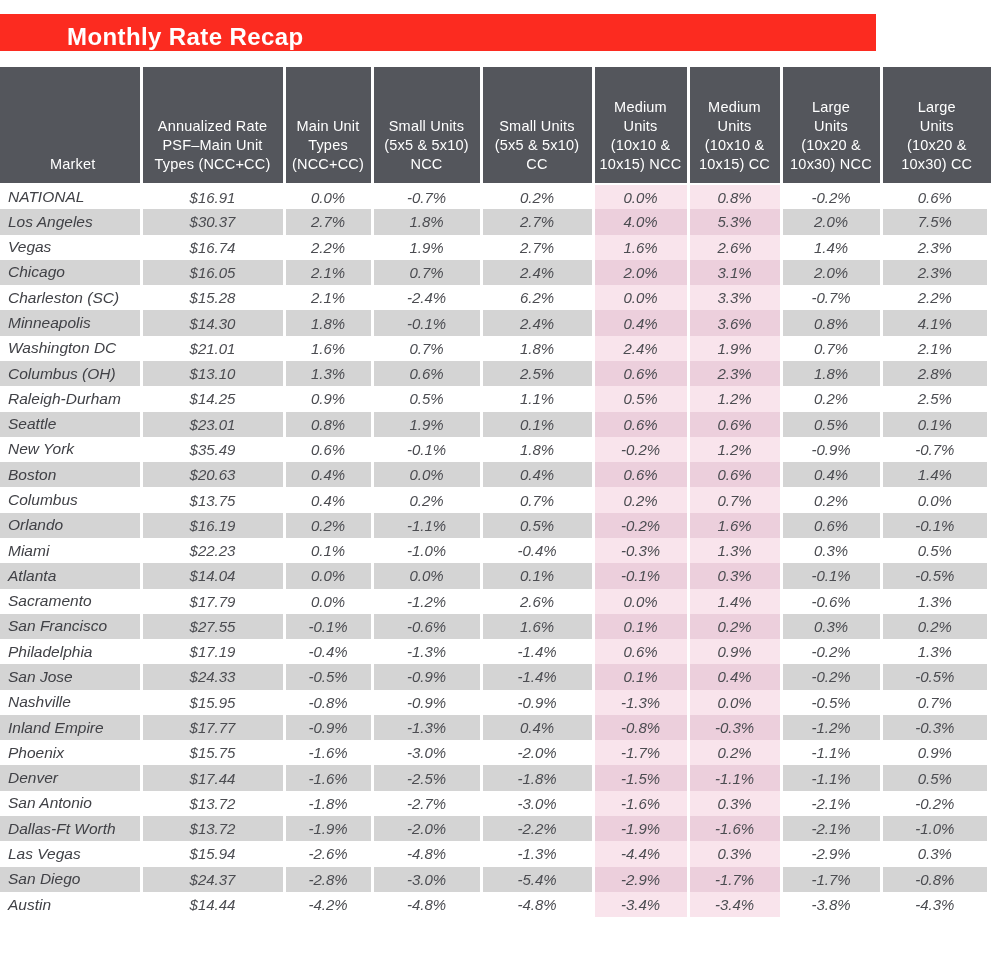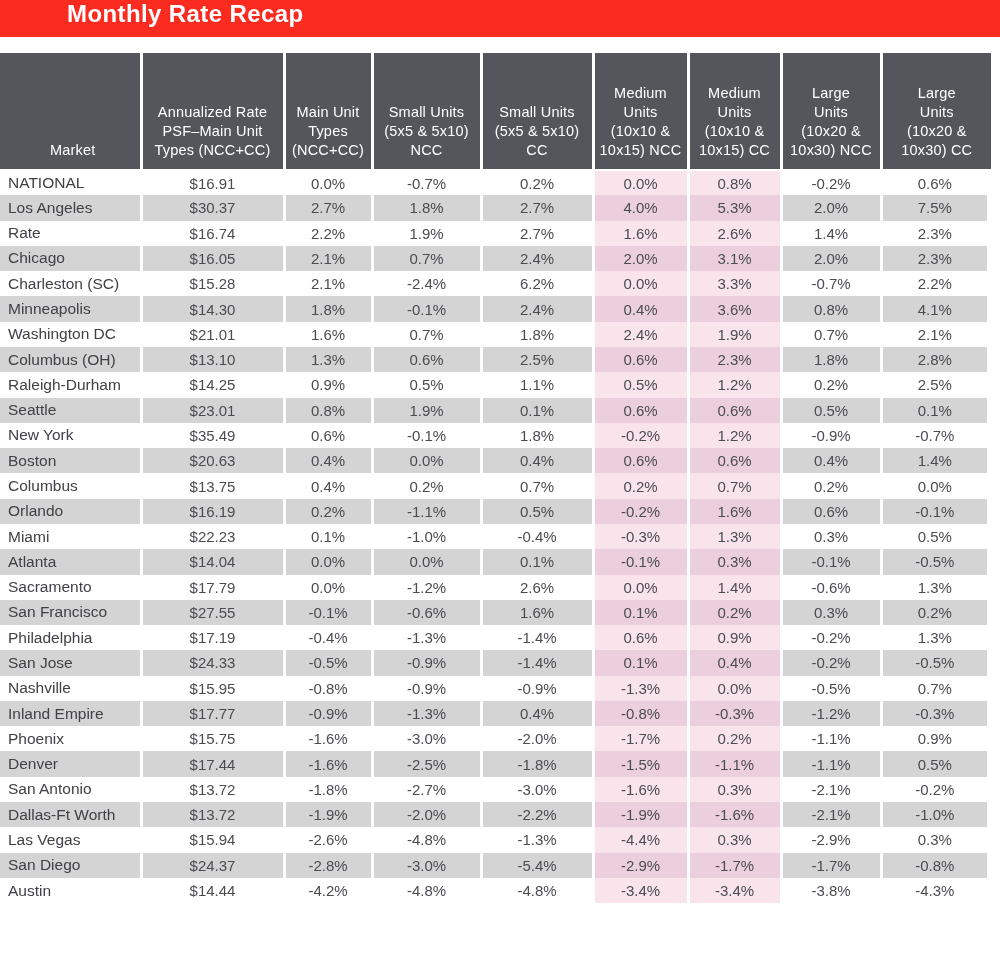--- a/index.html
+++ b/index.html
@@ -15,24 +15,25 @@
     margin: 0;
     padding: 0;
     width: 1000px;
     background: #fff;
     font-family: "Liberation Sans", "DejaVu Sans", sans-serif;
   }
   .page { width: 1000px; height: 955px; overflow: hidden; }
 
   .title-bar {
     height: 37px;
-    width: 1000px;
+    width: 876px;
     background: var(--accent-red);
     display: flex;
-    align-items: flex-start;
+    align-items: flex-end;
+    margin-top: 14px;
   }
   .title-bar h1 {
     margin: 0 0 0 67px;
     color: #ffffff;
     font-size: 24px;
     font-weight: bold;
     letter-spacing: 0.4px;
   }
 
   table.rate-table {
@@ -55,21 +56,21 @@
     white-space: pre-line;
     border-left: 3px solid #fff;
     border-bottom: 2px solid #fff;
   }
   th.market-h {
     text-align: center;
     padding-left: 8px;
     border-left: none;
   }
 
-  tbody tr { height: 25.29px; }
+  tbody tr { height: 25.29px; font-style: italic; }
   tbody td {
     font-size: 15px;
     color: var(--text-dark);
     text-align: center;
     padding: 0;
     border-left: 3px solid #fff;
     white-space: nowrap;
     overflow: hidden;
   }
   tbody td.market {
@@ -155,21 +156,21 @@
     <td class="num">$30.37</td>
     <td class="num">2.7%</td>
     <td class="num">1.8%</td>
     <td class="num">2.7%</td>
     <td class="num med">4.0%</td>
     <td class="num med">5.3%</td>
     <td class="num">2.0%</td>
     <td class="num">7.5%</td>
   </tr>
         <tr>
-    <td class="market">Rate</td>
+    <td class="market">Vegas</td>
     <td class="num">$16.74</td>
     <td class="num">2.2%</td>
     <td class="num">1.9%</td>
     <td class="num">2.7%</td>
     <td class="num med">1.6%</td>
     <td class="num med">2.6%</td>
     <td class="num">1.4%</td>
     <td class="num">2.3%</td>
   </tr>
         <tr>

